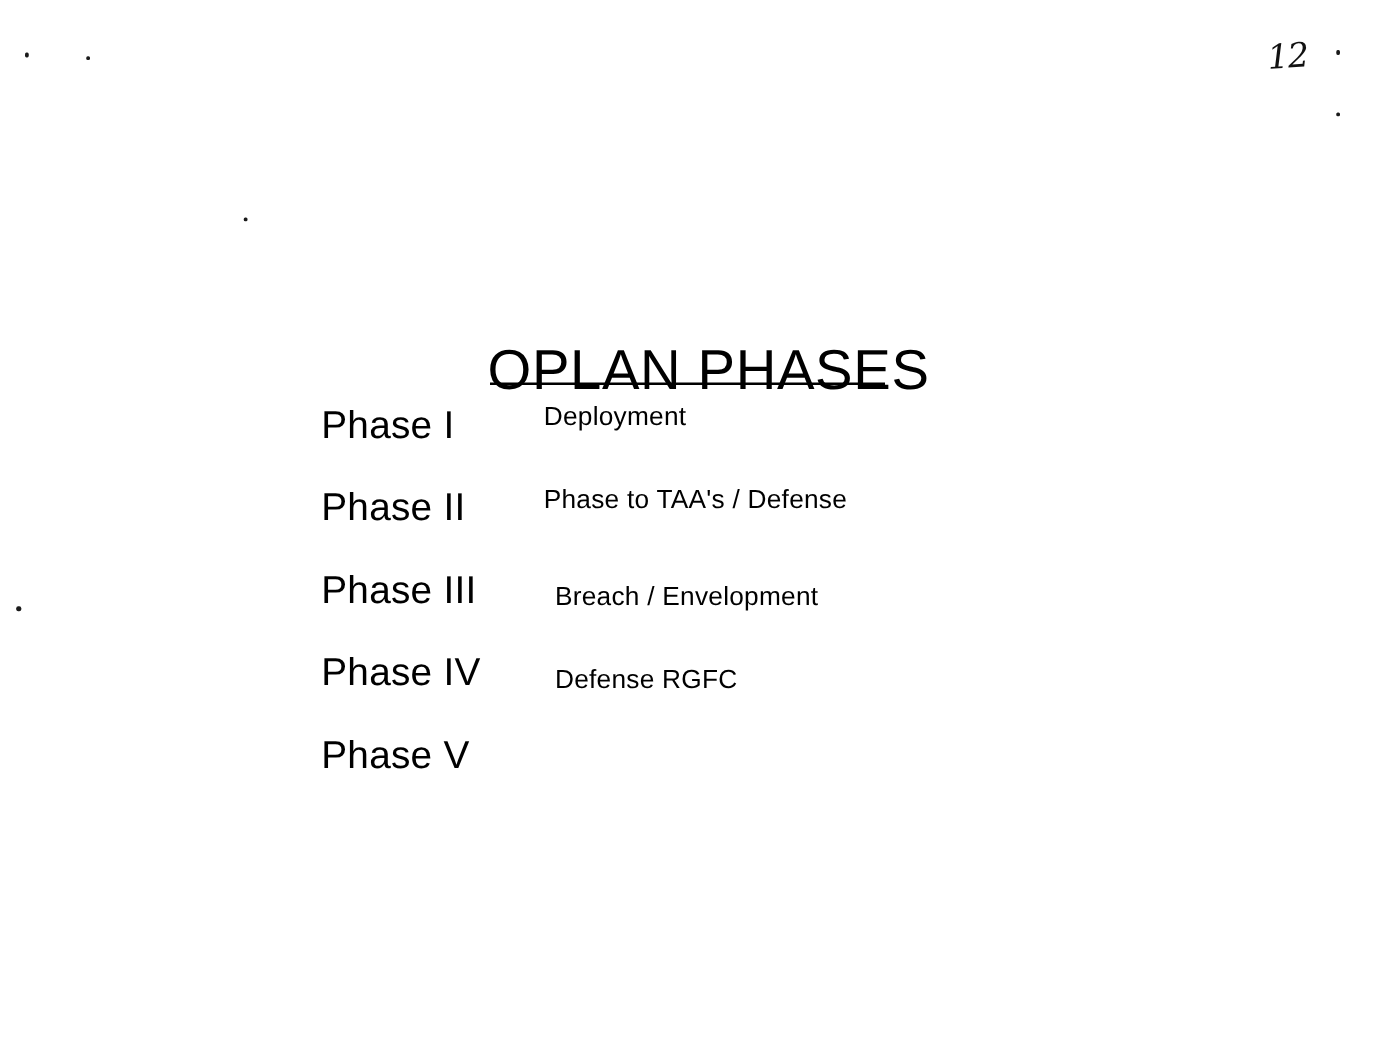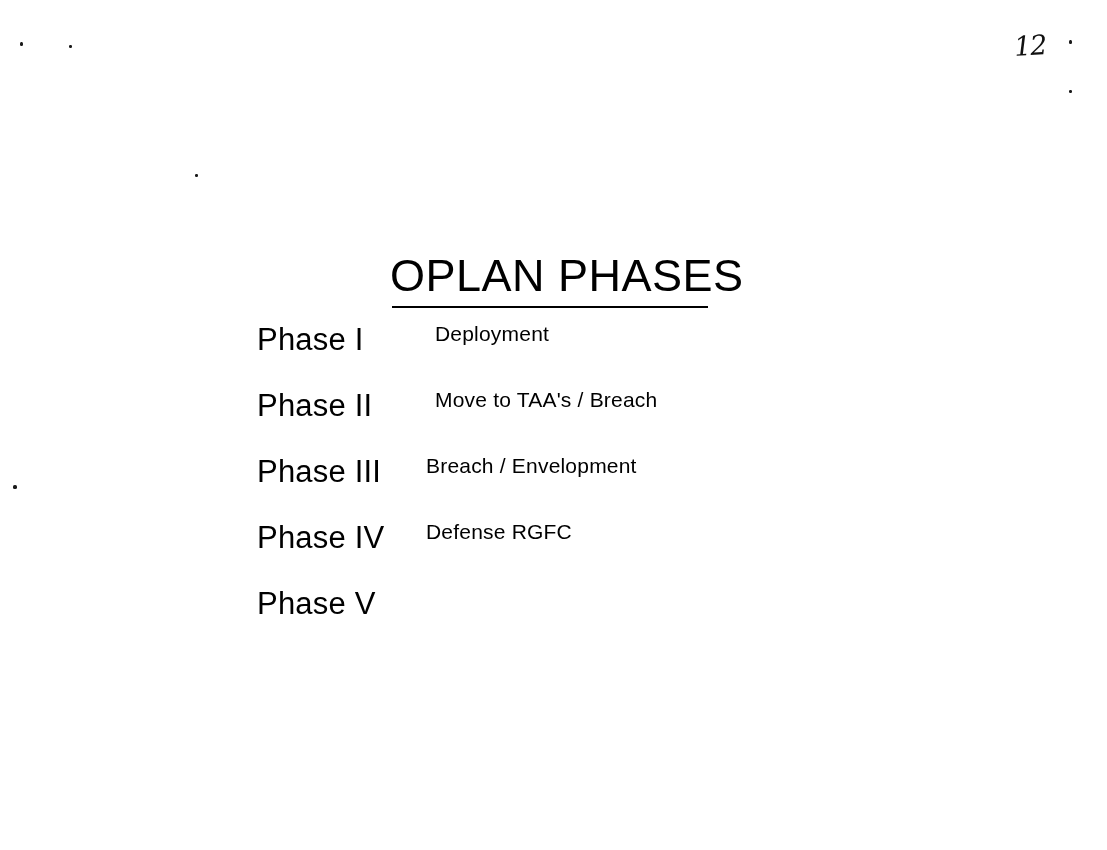--- a/index.html
+++ b/index.html
@@ -29,21 +29,21 @@
     letter-spacing: -1px;
     color: #111111;
     transform: rotate(-4deg);
     white-space: nowrap;
   }
 
   
   .doc-title {
     position: absolute;
     left: 390px;
-    top: 250px;
+    top: 270px;
     font-size: 45px;
     font-weight: 400;
     letter-spacing: 0.5px;
     color: #000000;
     white-space: nowrap;
   }
   .title-rule {
     position: absolute;
     left: 392px;
     top: 306px;
@@ -76,21 +76,21 @@
   }
   .phase-desc {
     position: absolute;
     top: 0;
     font-size: 21px;
     font-weight: 400;
     letter-spacing: 0.2px;
     color: #000000;
   }
   .phase-row[data-indent="a"] .phase-desc { left: 435px; }
-  .phase-row[data-indent="b"] .phase-desc { left: 426px; }
+  .phase-row[data-indent="b"] .phase-desc { left: 444px; margin-top: 12px; }
 
   
   .speck {
     position: absolute;
     background: #1a1a1a;
     border-radius: 40%;
   }
 </style>
 </head>
 <body>
@@ -104,21 +104,21 @@
 
   <div class="phase-list">
 
     <div class="phase-row" data-indent="a">
       <span class="phase-label">Phase I</span>
       <span class="phase-desc">Deployment</span>
     </div>
 
     <div class="phase-row" data-indent="a">
       <span class="phase-label">Phase II</span>
-      <span class="phase-desc">Move to TAA's / Breach</span>
+      <span class="phase-desc">Phase to TAA's / Defense</span>
     </div>
 
     <div class="phase-row" data-indent="b">
       <span class="phase-label">Phase III</span>
       <span class="phase-desc">Breach / Envelopment</span>
     </div>
 
     <div class="phase-row" data-indent="b">
       <span class="phase-label">Phase IV</span>
       <span class="phase-desc">Defense RGFC</span>

